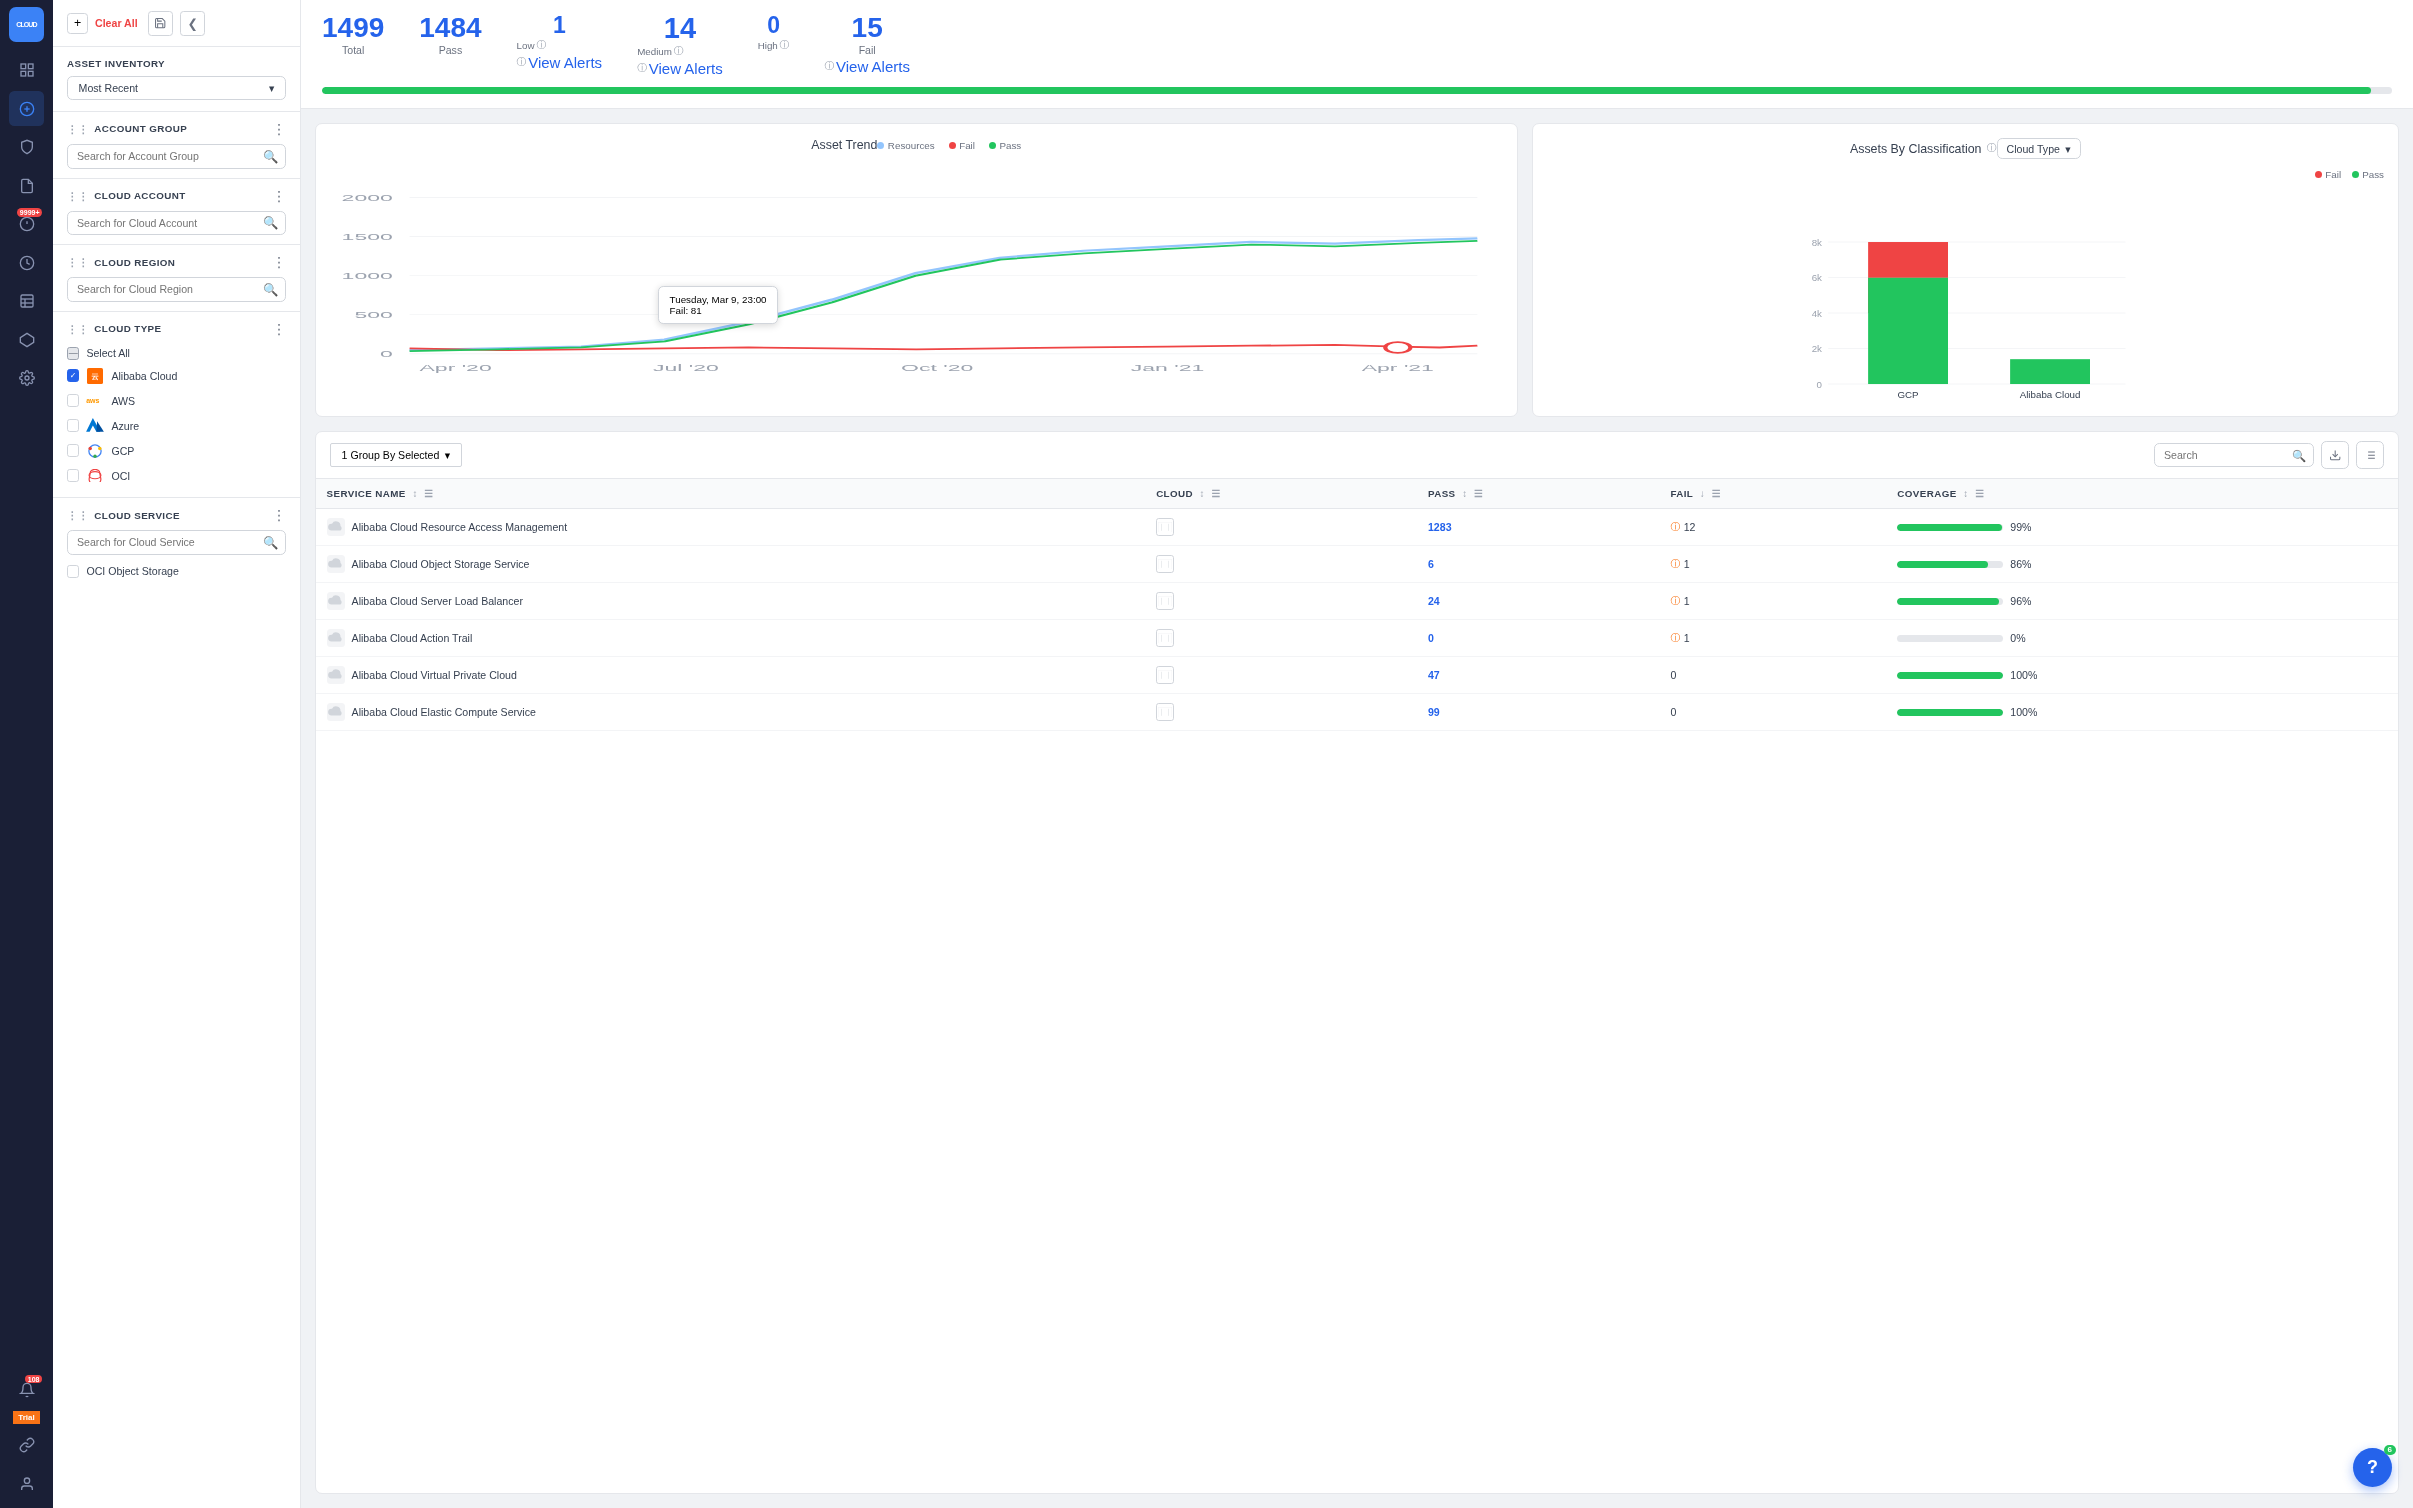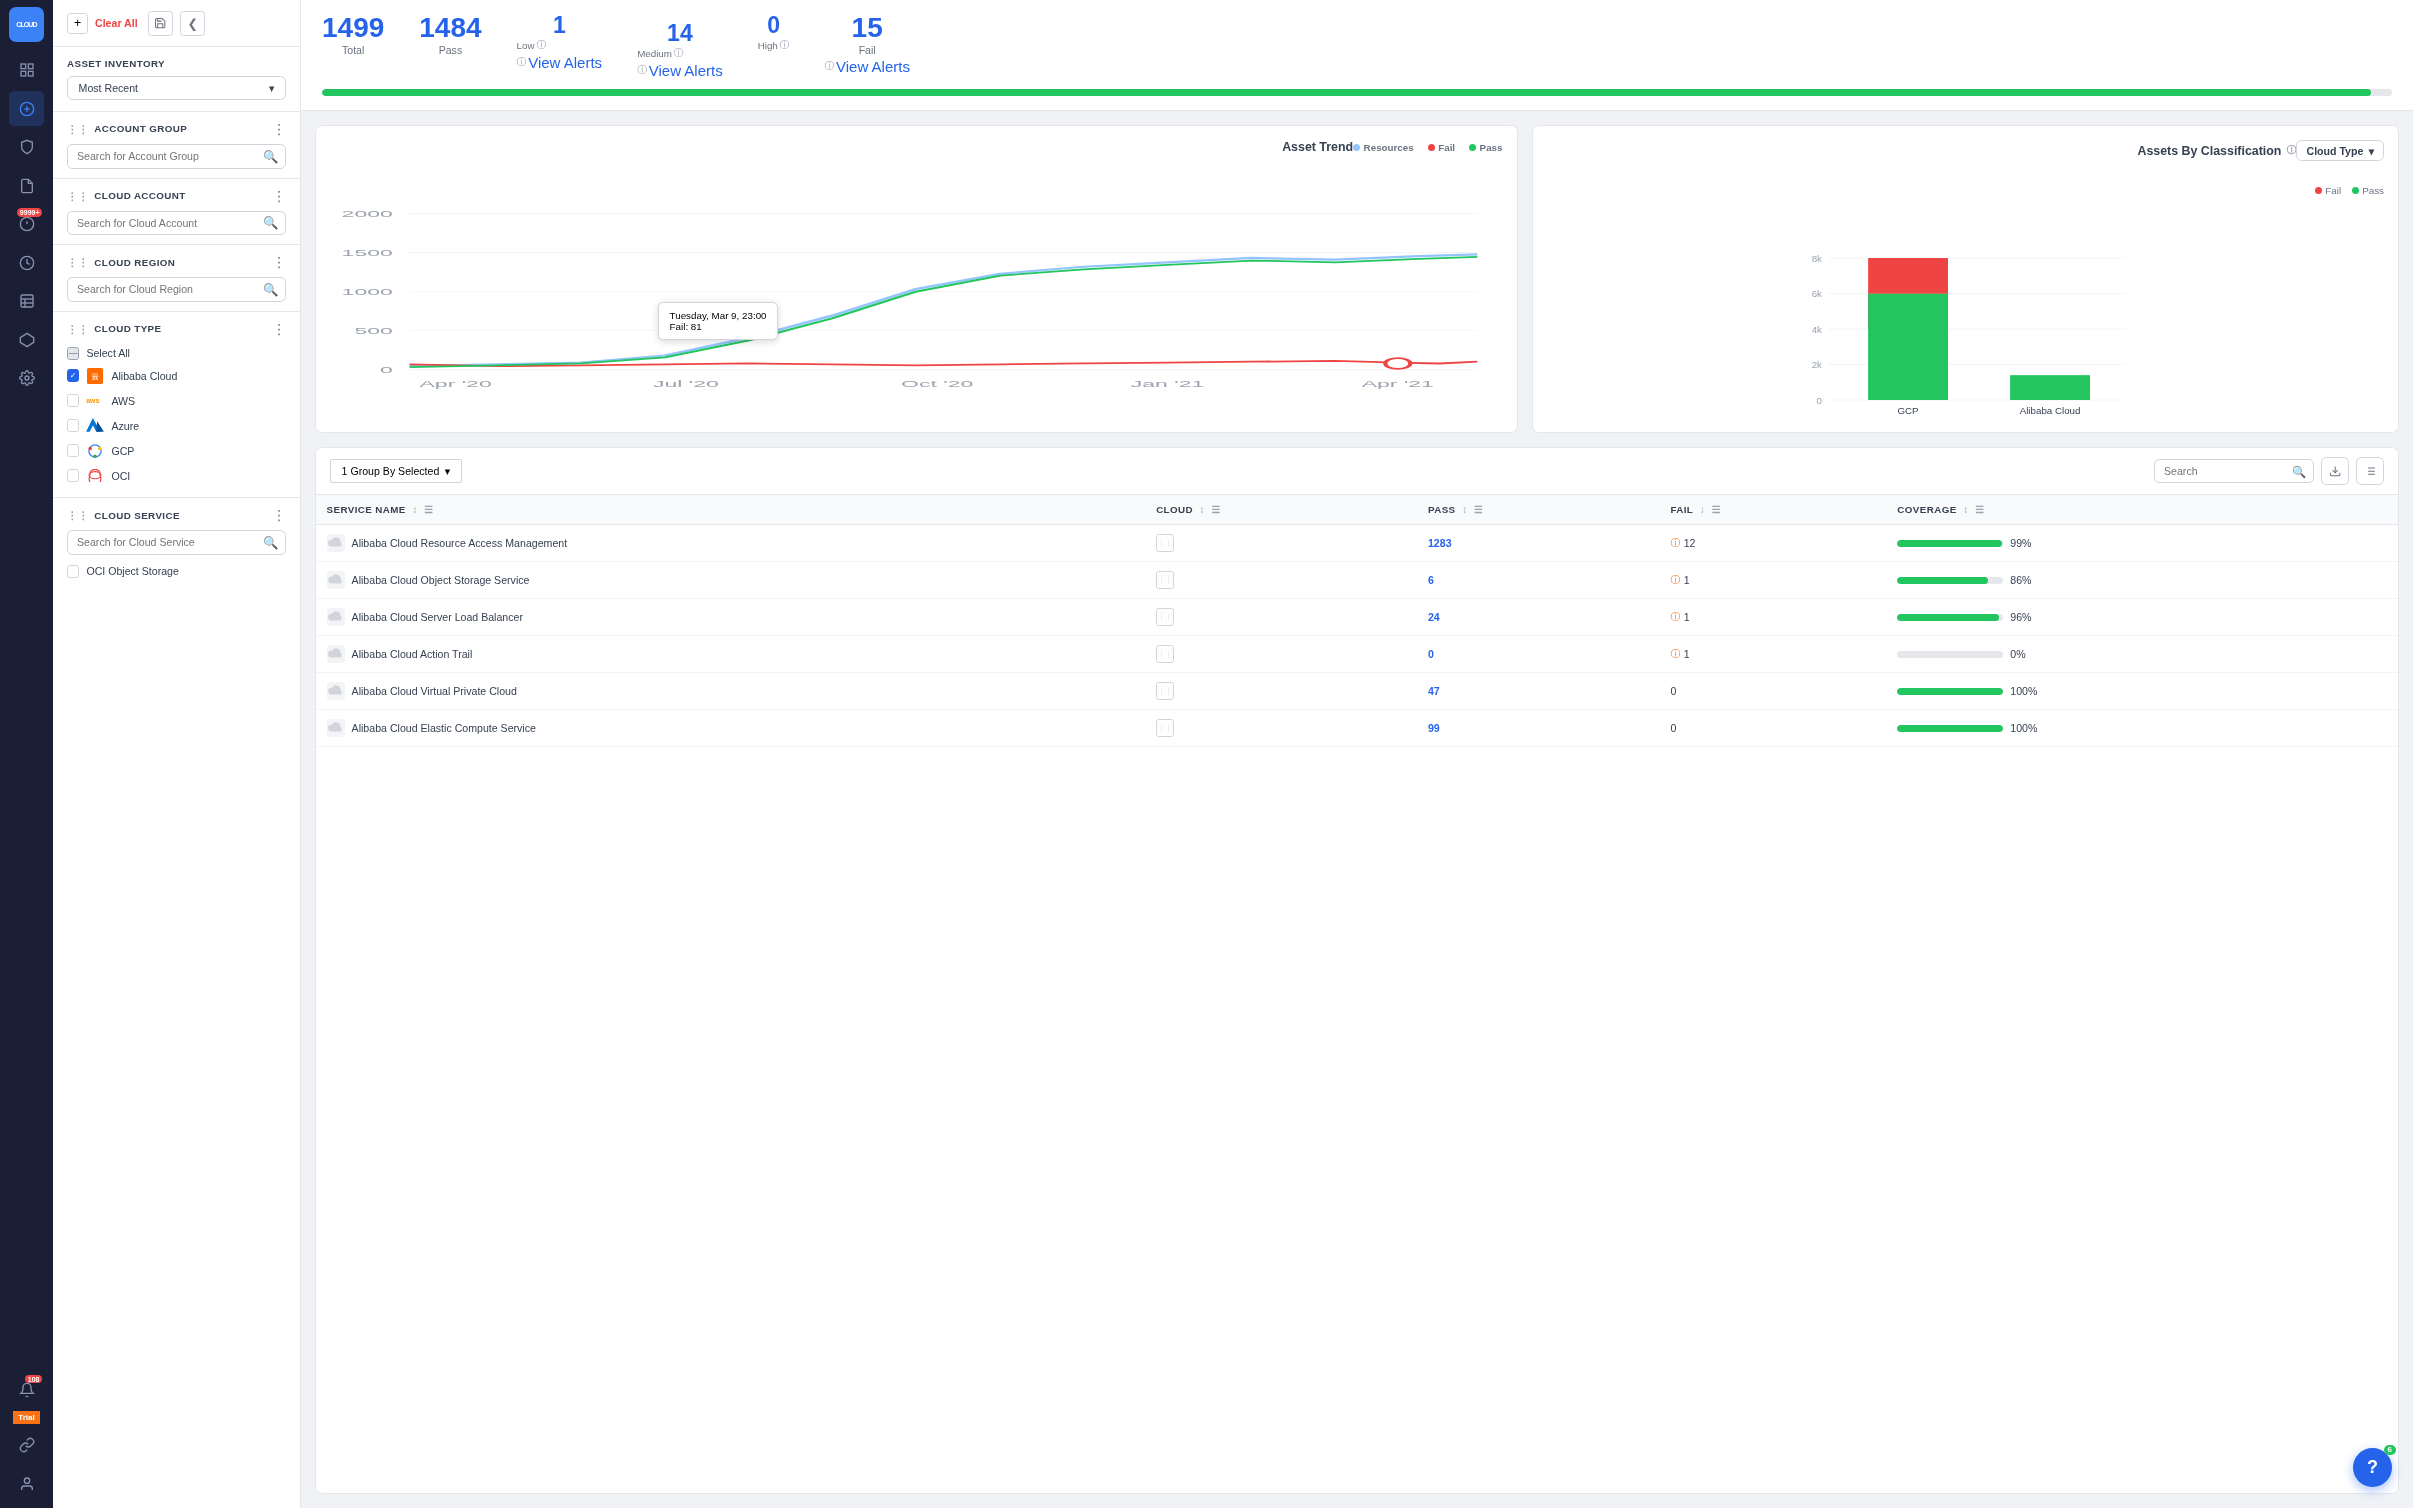--- a/index.html
+++ b/index.html
@@ -285,26 +285,26 @@
     .chart-card {
       background: white;
       border-radius: 7px;
       padding: 14px;
       border: 0.9px solid #e5e7eb;
     }
     .chart-card-left { flex: 1.4; }
     .chart-card-right { flex: 1; }
     .chart-title {
       font-size: 12.4px;
-      font-weight: 700;
+      font-weight: 400;
       color: #374151;
-      margin-bottom: 24px;
-      display: flex;
-      align-items: center;
-      justify-content: flex-end;
+      margin-bottom: 10px;
+      display: flex;
+      align-items: center;
+      justify-content: center;
     }
     .chart-legend {
       display: flex;
       gap: 14px;
       font-size: 9.8px;
       color: #6b7280;
     }
     .legend-dot {
       width: 7px; height: 7px;
       border-radius: 50%;
@@ -733,21 +733,21 @@
         <div class="stat-sublabel">
           <span>Low</span>
           <span class="info-icon">ⓘ</span>
         </div>
         <div class="stat-sublabel">
           <span class="info-icon">ⓘ</span>
           <span class="view-alerts">View Alerts</span>
         </div>
       </div>
       <div class="stat-item">
-        <div class="stat-number" style="font-size:23px;margin-top:8px;">14</div>
+        <div class="stat-number" style="font-size:29px;">14</div>
         <div class="stat-sublabel">
           <span>Medium</span>
           <span class="info-icon">ⓘ</span>
         </div>
         <div class="stat-sublabel">
           <span class="info-icon">ⓘ</span>
           <span class="view-alerts">View Alerts</span>
         </div>
       </div>
       <div class="stat-item">

